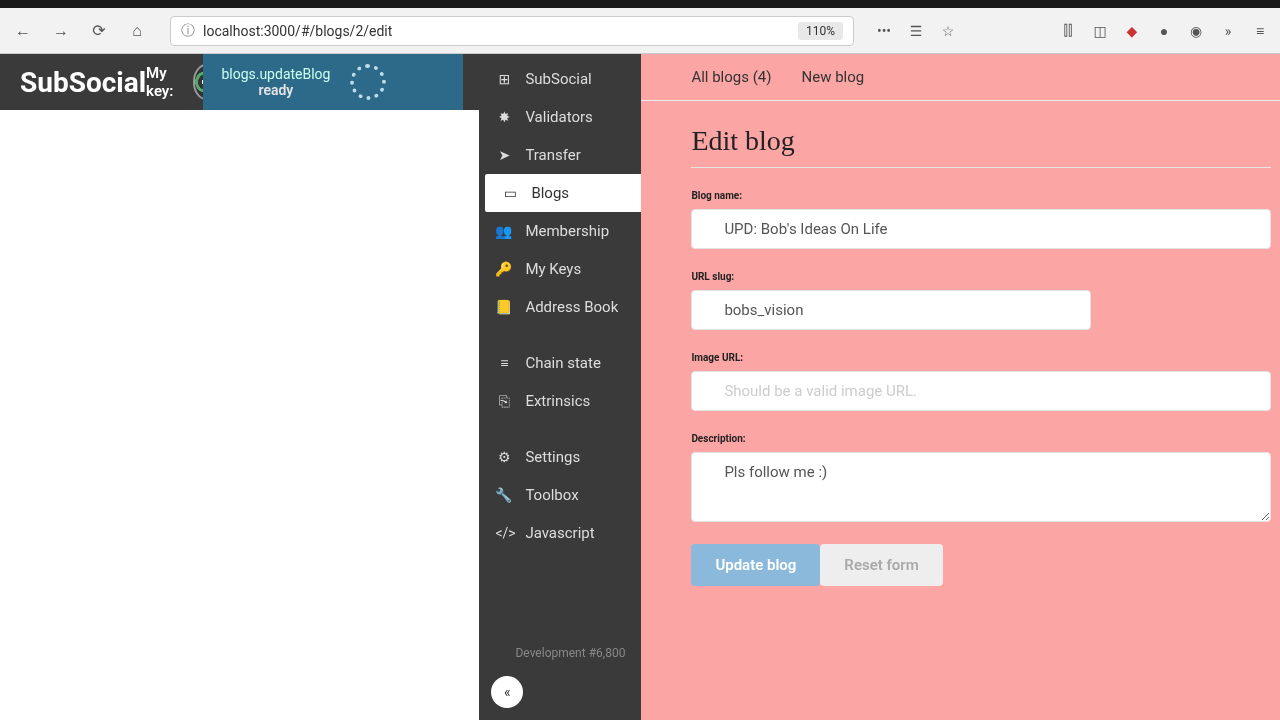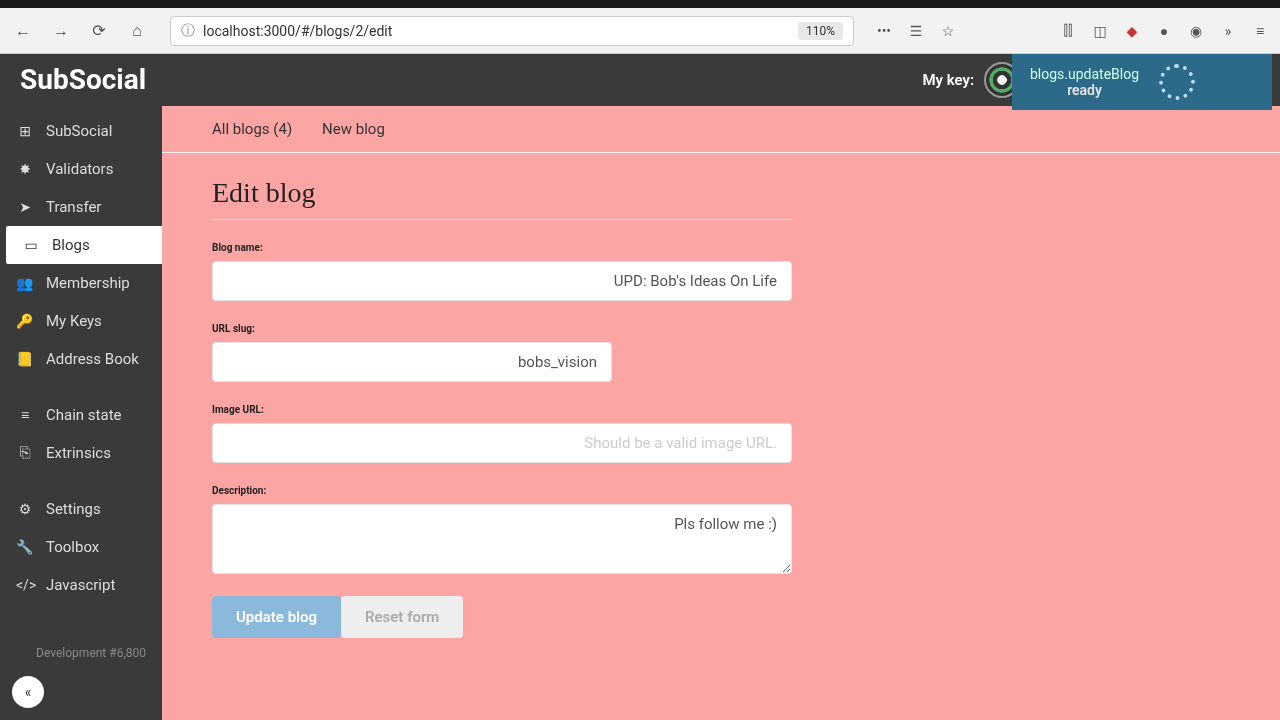--- a/index.html
+++ b/index.html
@@ -10,29 +10,29 @@
 .browser-top-strip { height: 8px; background: #1a1a1a; }
 .nav-btn { width: 30px; height: 30px; display: flex; align-items: center; justify-content: center; color: #555; cursor: pointer; border-radius: 4px; font-size: 16px; }
 .url-bar { flex: 1; margin: 0 10px; height: 30px; background: #fff; border: 1px solid #ccc; border-radius: 4px; display: flex; align-items: center; padding: 0 10px; color: #333; font-size: 14px; gap: 8px; }
 .url-bar .info-icon { color: #888; }
 .zoom-badge { background: #e8e8e8; padding: 2px 8px; border-radius: 3px; font-size: 12px; color: #333; }
 .tool-icon { width: 24px; height: 24px; display: flex; align-items: center; justify-content: center; font-size: 14px; color: #555; }
 
 
 .app { display: flex; height: calc(720px - 54px); }
 .header-bar { height: 56px; background: #3a3a3a; display: flex; align-items: center; padding: 0 20px; color: #fff; width: 100%; position: relative; }
-.app-wrap { display: flex; flex-direction: column; width: 100%; height: calc(720px - 54px); }
+.app-wrap { display: flex; flex-direction: row; width: 100%; height: calc(720px - 54px); }
 .logo { font-size: 28px; font-weight: 700; color: #fff; }
 .header-right { margin-left: auto; display: flex; align-items: center; gap: 10px; }
 .mykey-label { font-weight: 600; font-size: 15px; color: #fff; }
 .keyicon { width: 36px; height: 36px; border-radius: 50%; background: radial-gradient(circle, #fff 20%, #333 22%, #333 40%, #5a6 42%, #5a6 55%, #333 57%); border: 2px solid #999; }
 .key-details { display: flex; flex-direction: column; font-size: 12px; }
 .key-address { font-size: 14px; font-weight: 600; }
 .key-meta { font-size: 12px; color: #ccc; display: flex; gap: 12px; }
-.status-toast { position: absolute; right: 8px; top: 0; height: 56px; background: #2d6a8a; padding: 8px 18px; display: flex; align-items: center; gap: 20px; min-width: 260px; }
+.status-toast { position: absolute; right: 16px; top: 0; height: 56px; background: #2d6a8a; padding: 8px 18px; display: flex; align-items: center; gap: 20px; min-width: 260px; }
 .status-text { display: flex; flex-direction: column; align-items: center; color: #cfe; font-size: 14px; }
 .status-text .ready { font-weight: 600; color: #e5e5e5; }
 .spinner { width: 36px; height: 36px; border: 4px dotted #bde; border-radius: 50%; }
 
 
 .sidebar { width: 162px; background: #3a3a3a; display: flex; flex-direction: column; padding-top: 6px; color: #ddd; position: relative; }
 .side-item { display: flex; align-items: center; gap: 12px; padding: 10px 16px; font-size: 15px; cursor: pointer; }
 .side-item.active { background: #fff; color: #333; border-radius: 2px 0 0 2px; margin-left: 6px; }
 .side-item .icon { width: 18px; text-align: center; font-size: 14px; }
 .side-group-gap { height: 18px; }
@@ -41,21 +41,21 @@
 
 
 .main { flex: 1; background: #fca5a5; display: flex; flex-direction: column; }
 .tabs { display: flex; gap: 30px; padding: 14px 50px; border-bottom: 1px solid #eee; }
 .tab { font-size: 15px; color: #333; cursor: pointer; }
 .content { padding: 24px 50px; }
 .page-title { font-size: 28px; font-weight: 400; color: #222; padding-bottom: 10px; border-bottom: 1px solid #e5e5e5; width: 580px; font-family: Liberation Serif, serif; }
 .field { margin-top: 22px; width: 580px; }
 .field.narrow { width: 400px; }
 .field label { display: block; font-size: 10px; font-weight: 700; color: #222; margin-bottom: 8px; }
-.field input, .field textarea { width: 100%; padding: 10px 14px; border: 1px solid #e3e3e3; border-radius: 4px; font-size: 15px; color: #555; background: #fff; font-family: inherit; text-align: right; }
+.field input, .field textarea { width: 100%; padding: 10px 32px; border: 1px solid #e3e3e3; border-radius: 4px; font-size: 15px; color: #555; background: #fff; font-family: inherit; }
 .field input::placeholder, .field textarea::placeholder { color: #ccc; }
 .field textarea { height: 70px; resize: both; }
 .btn-row { margin-top: 18px; display: flex; gap: 0; }
 .btn { padding: 12px 24px; border: none; border-radius: 4px; font-size: 15px; font-weight: 600; cursor: pointer; }
 .btn.primary { background: #8bb9dc; color: #fff; }
 .btn.secondary { background: #eee; color: #aaa; }
 </style>
 </head>
 <body>
 

